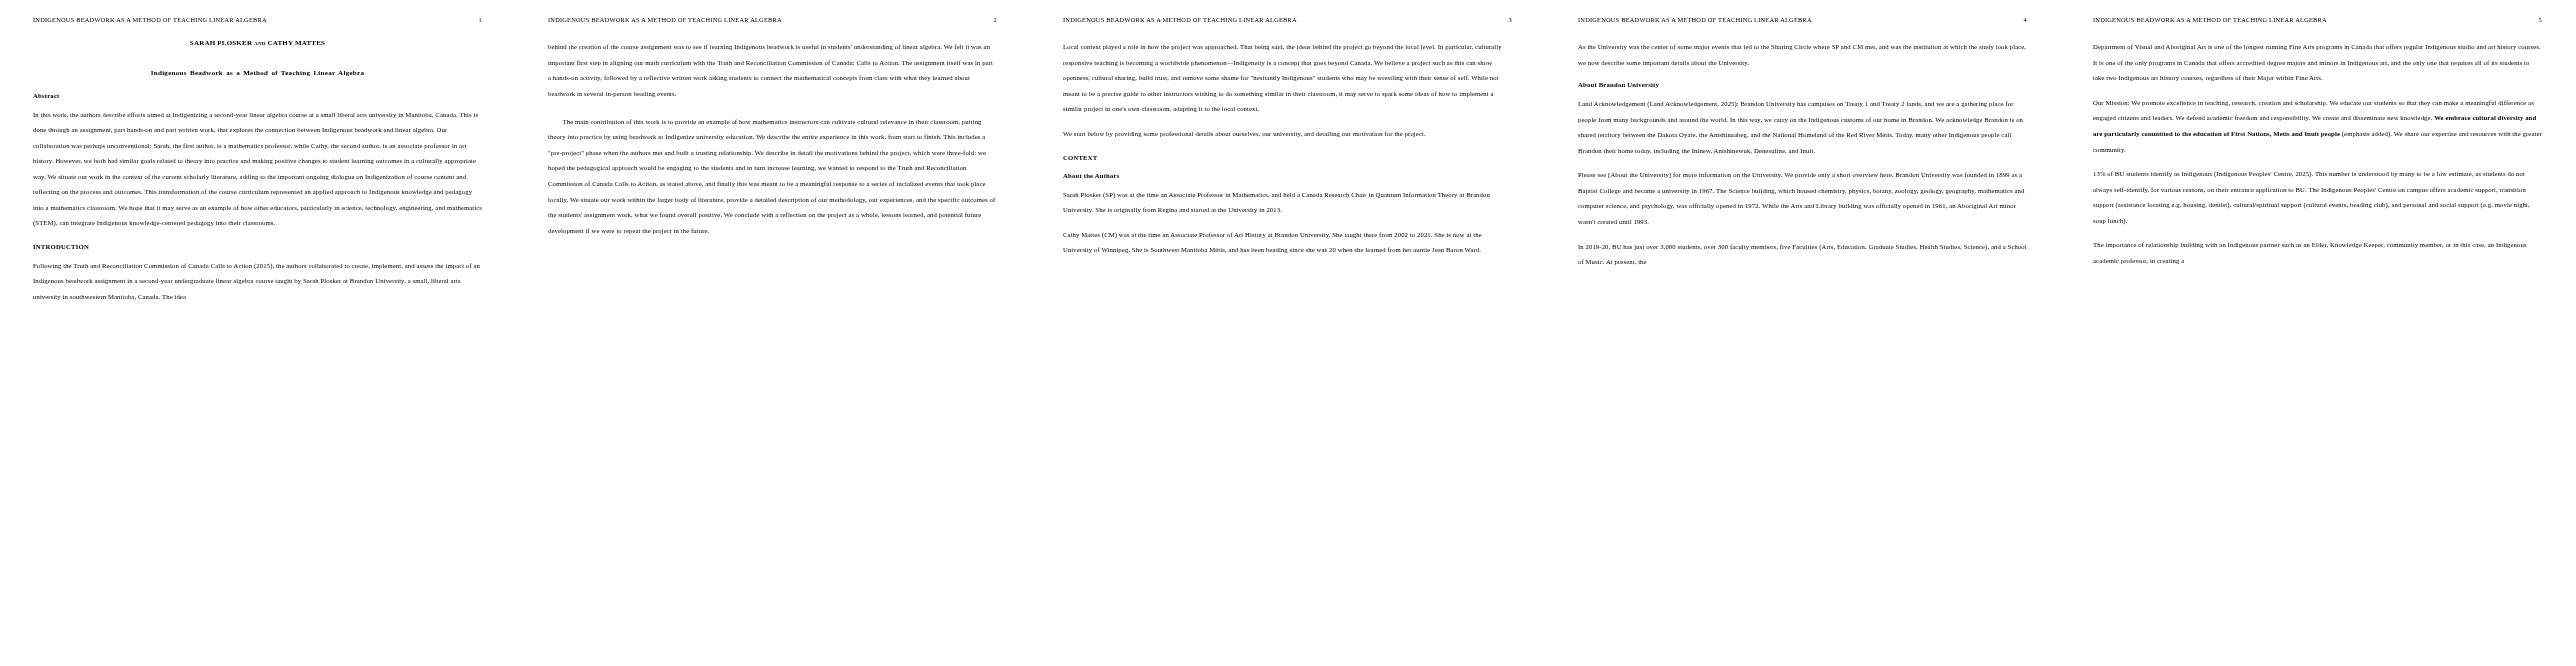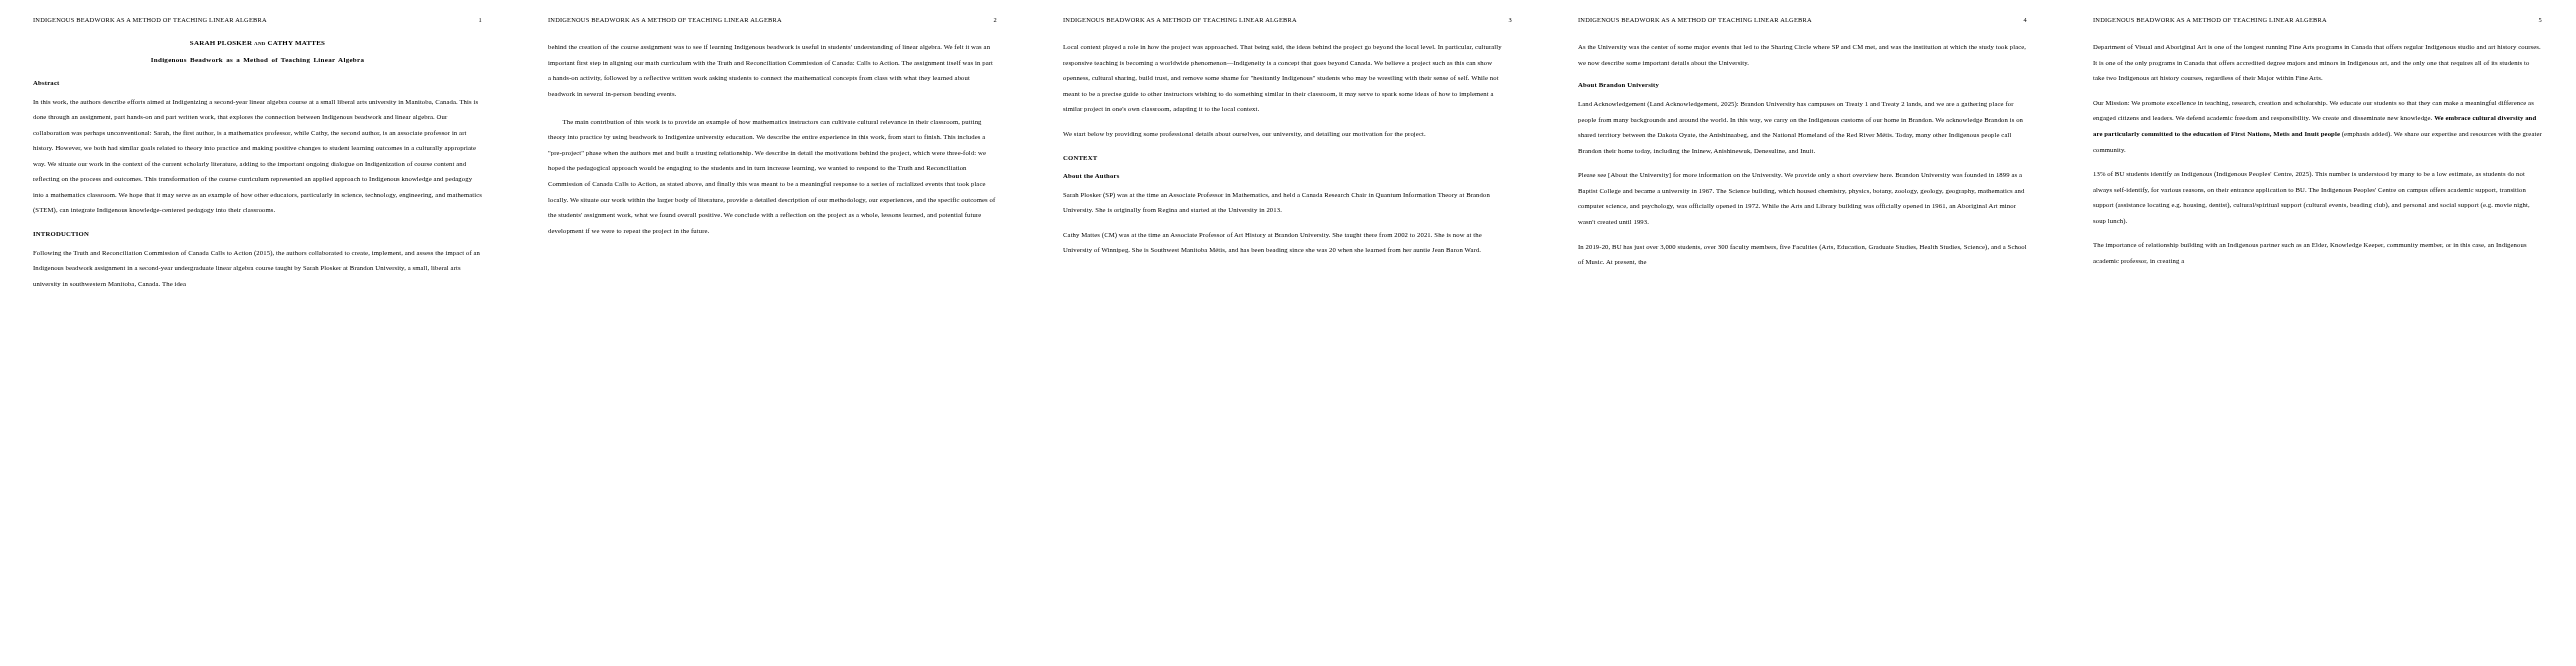--- a/index.html
+++ b/index.html
@@ -48,21 +48,21 @@
   }
   .title-block {
     text-align: center;
     margin-bottom: 14.5px;
   }
   .authors {
     font-size: 7px;
     font-weight: bold;
     font-variant: small-caps;
     letter-spacing: 0.2px;
-    margin-bottom: 9px;
+    margin-bottom: 22px;
   }
   .paper-title {
     font-size: 7px;
     font-weight: bold;
     letter-spacing: 0.3px;
     word-spacing: 1.1px;
   }
   h2.section {
     font-size: 6.7px;
     font-weight: bold;

